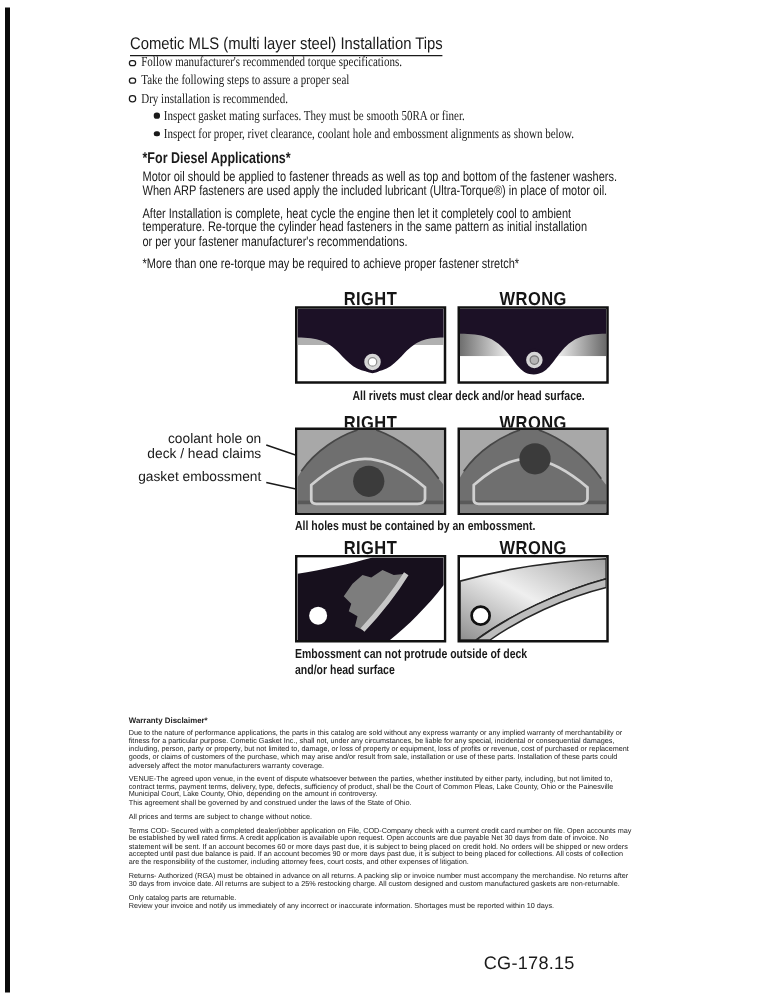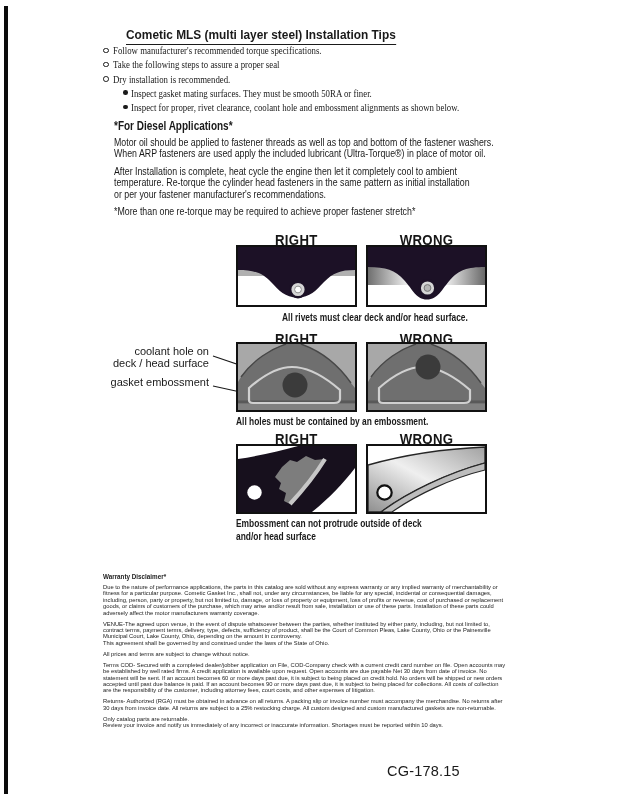--- a/index.html
+++ b/index.html
@@ -4,21 +4,21 @@
 <style>
   html,body{margin:0;padding:0;background:#ffffff;}
   .page{position:relative;width:618px;height:800px;background:#ffffff;overflow:hidden;
         font-family:"Liberation Sans","DejaVu Sans",sans-serif;color:#1a1a1a;}
   .abs{position:absolute;}
   .edge{position:absolute;left:4px;top:6px;width:4px;height:788px;background:#0b0b0b;}
   .cx80{display:inline-block;transform:scaleX(.80);transform-origin:0 0;white-space:nowrap;}
   .cx88{display:inline-block;transform:scaleX(.88);transform-origin:0 0;white-space:nowrap;}
   .cxc{display:inline-block;transform:scaleX(.88);transform-origin:50% 0;white-space:nowrap;}
   .pre{white-space:pre-line;}
-  .title{left:126px;top:27px;font-size:13.5px;font-weight:bold;}
+  .title{left:104px;top:27px;font-size:13.5px;font-weight:normal;}
   .title .u{border-bottom:1.4px solid #1a1a1a;padding-bottom:2px;}
   .bullets{left:103px;top:44px;font-size:11px;line-height:12px;font-family:Liberation Serif, serif;}
   .brow{height:14.3px;display:flex;align-items:flex-start;}
   .brow.sub{margin-left:20px;}
   .odot{flex:none;width:3.6px;height:3.6px;border:1px solid #1a1a1a;border-radius:50%;margin:3.6px 4px 0 0;}
   .fdot{flex:none;width:4.6px;height:4.6px;background:#1a1a1a;border-radius:50%;margin:3.4px 3px 0 0;}
   .dheading{left:114px;top:119px;font-size:12.5px;font-weight:bold;}
   .para{left:114px;font-size:11px;line-height:11.3px;}
   .p1{top:137px;} .p2{top:166px;} .pnote{top:206px;}
   .para .cx80{white-space:pre-line;}
@@ -102,21 +102,21 @@
       <circle cx="59.5" cy="41" r="7.8" fill="#d6d6d6" stroke="#1c1126" stroke-width="2.4"></circle>
       <circle cx="59.5" cy="41" r="3.4" fill="#b5b5b5" stroke="#777777" stroke-width="1"></circle>
     </svg>
   </div>
   <div class="abs fcap" style="left:236px;top:311px;margin-left:46px;"><span class="cx80 pre">All rivets must clear deck and/or head surface.</span></div>
 
   <div class="abs fhdr" style="left:236px;top:330px;"><span class="cxc">RIGHT</span></div>
   <div class="abs fhdr" style="left:366px;top:330px;"><span class="cxc">WRONG</span></div>
 
   <div class="abs annot" style="top:346px;"><span class="pre">coolant hole on
-deck / head surface</span></div>
+deck / head claims</span></div>
   <div class="abs annot" style="top:377px;"><span class="pre">gasket embossment</span></div>
   <svg class="abs" style="left:204px;top:344px;" width="100" height="60">
     <line x1="9" y1="12" x2="88" y2="39" stroke="#1a1a1a" stroke-width="1.1"></line>
     <line x1="9" y1="42" x2="50" y2="51" stroke="#1a1a1a" stroke-width="1.1"></line>
   </svg>
 
   <div class="abs fbox tall" style="left:236px;top:342px;">
     <svg width="117" height="66" viewBox="0 0 117 66">
       <rect width="117" height="66" fill="#6f6f6f"></rect>
       <path d="M0,0 L48,0 C33,5 15,16 3,33 L0,38 Z" fill="#a8a8a8"></path>

